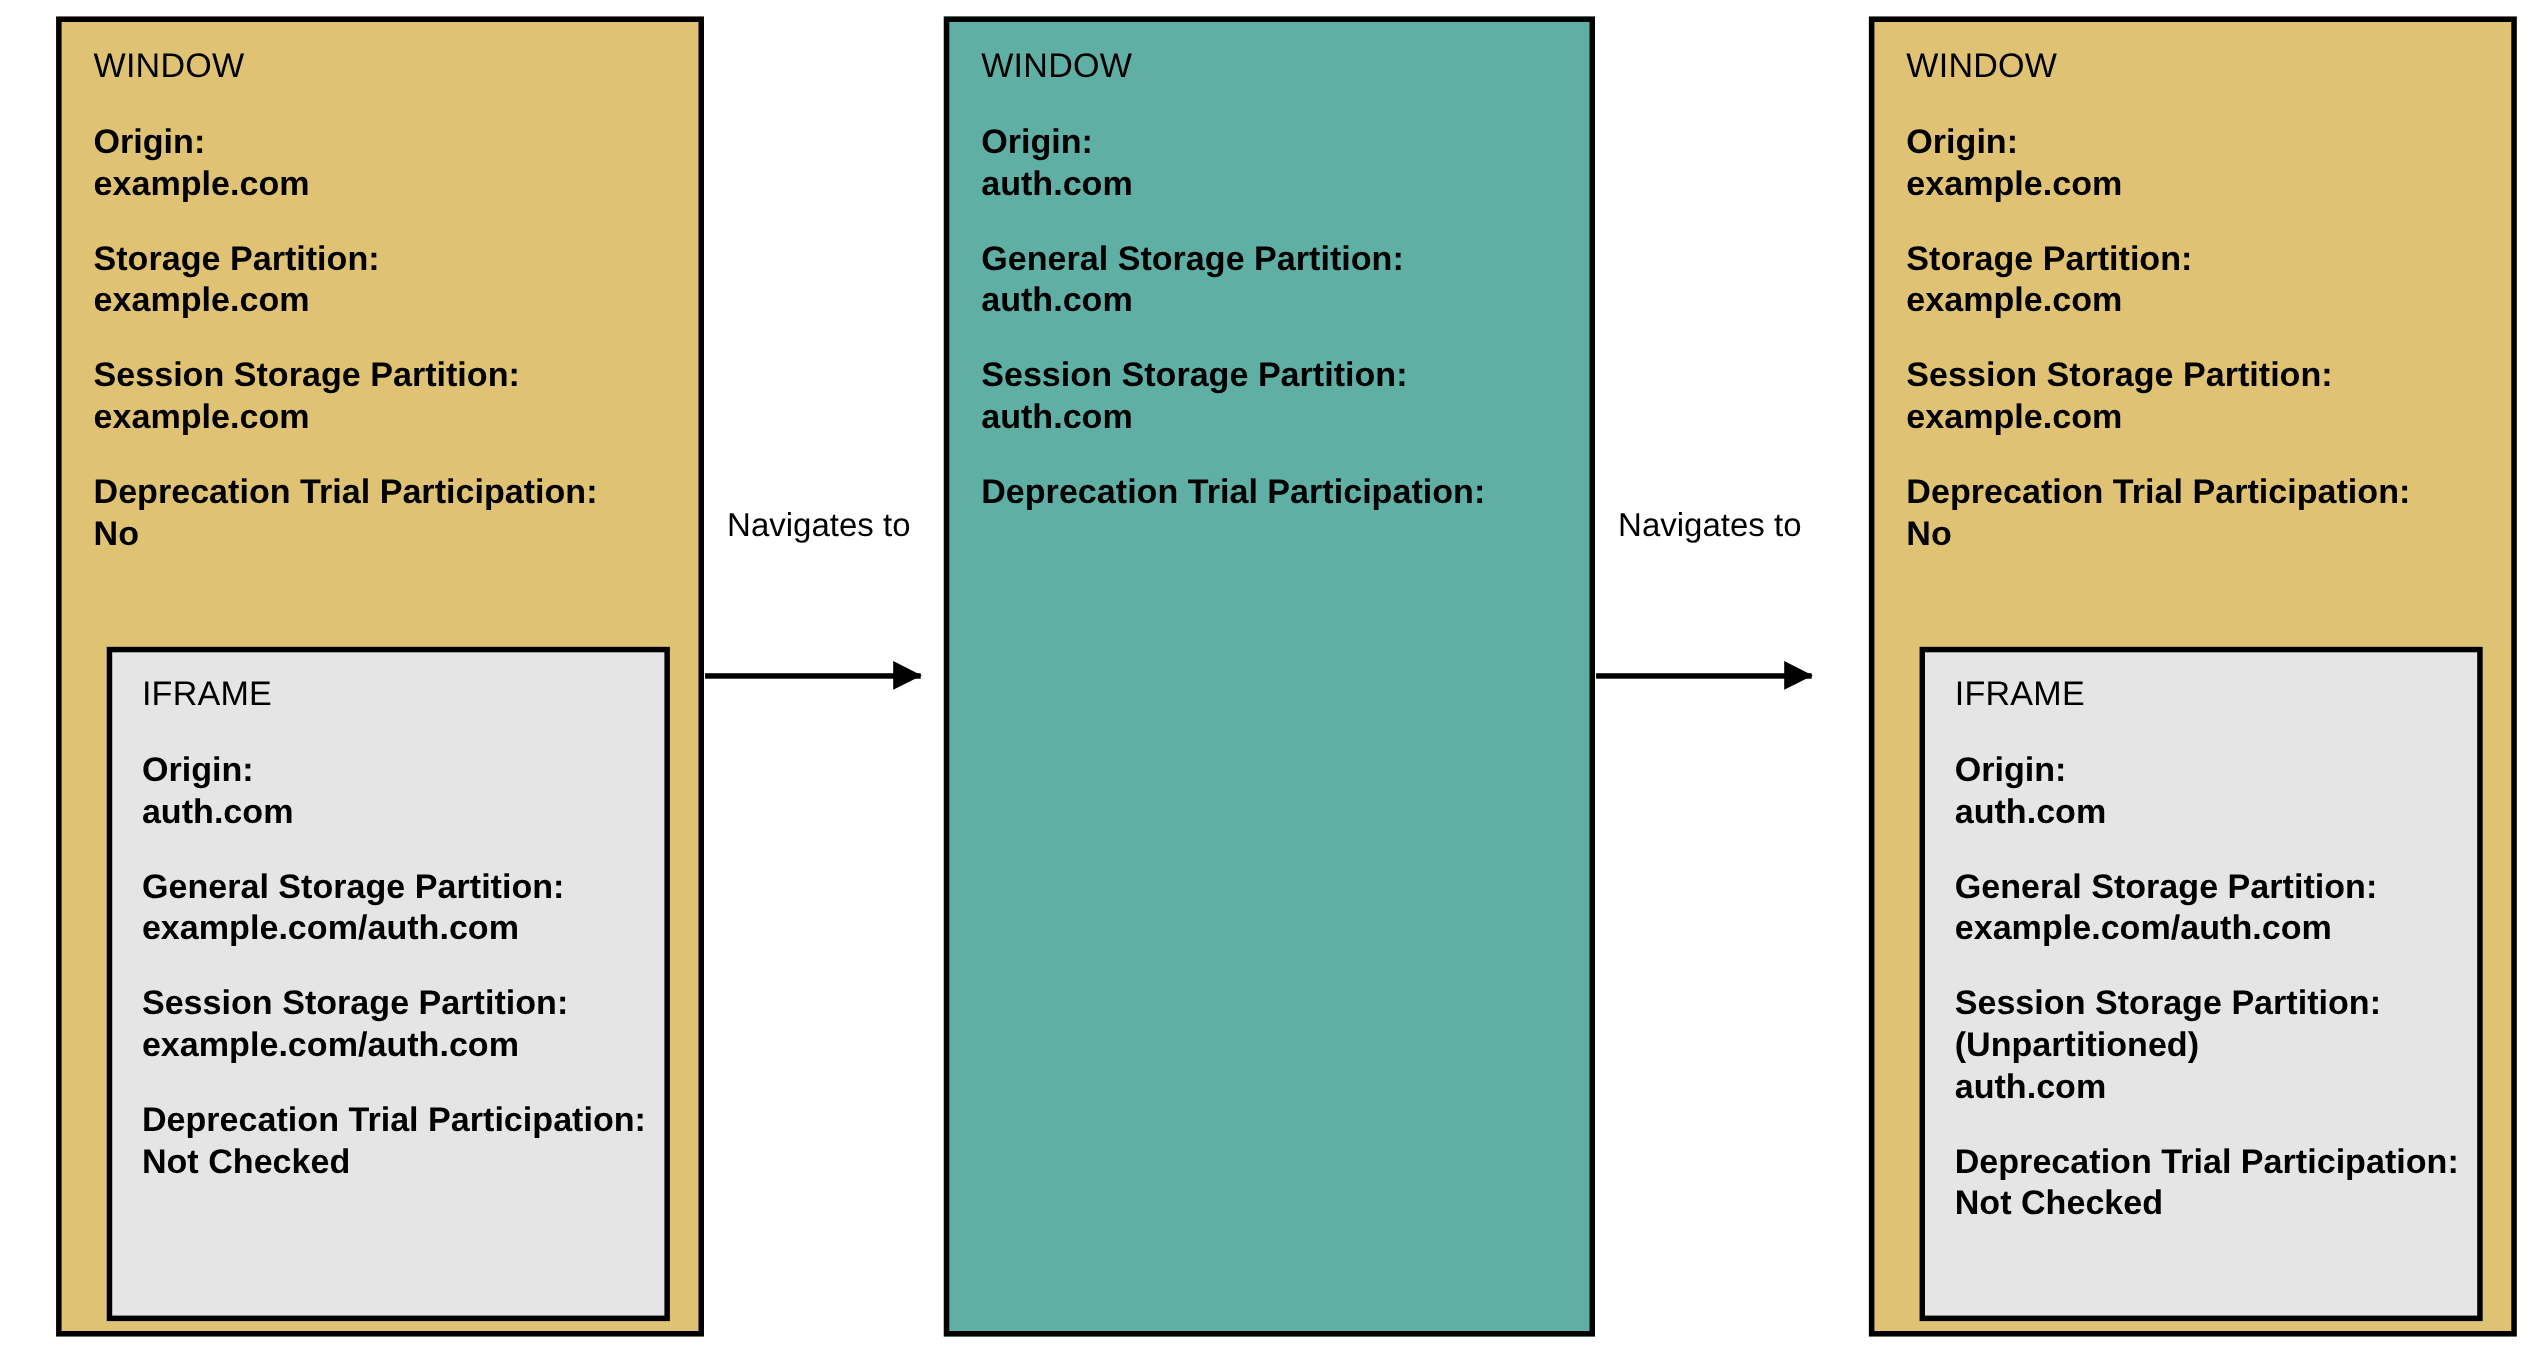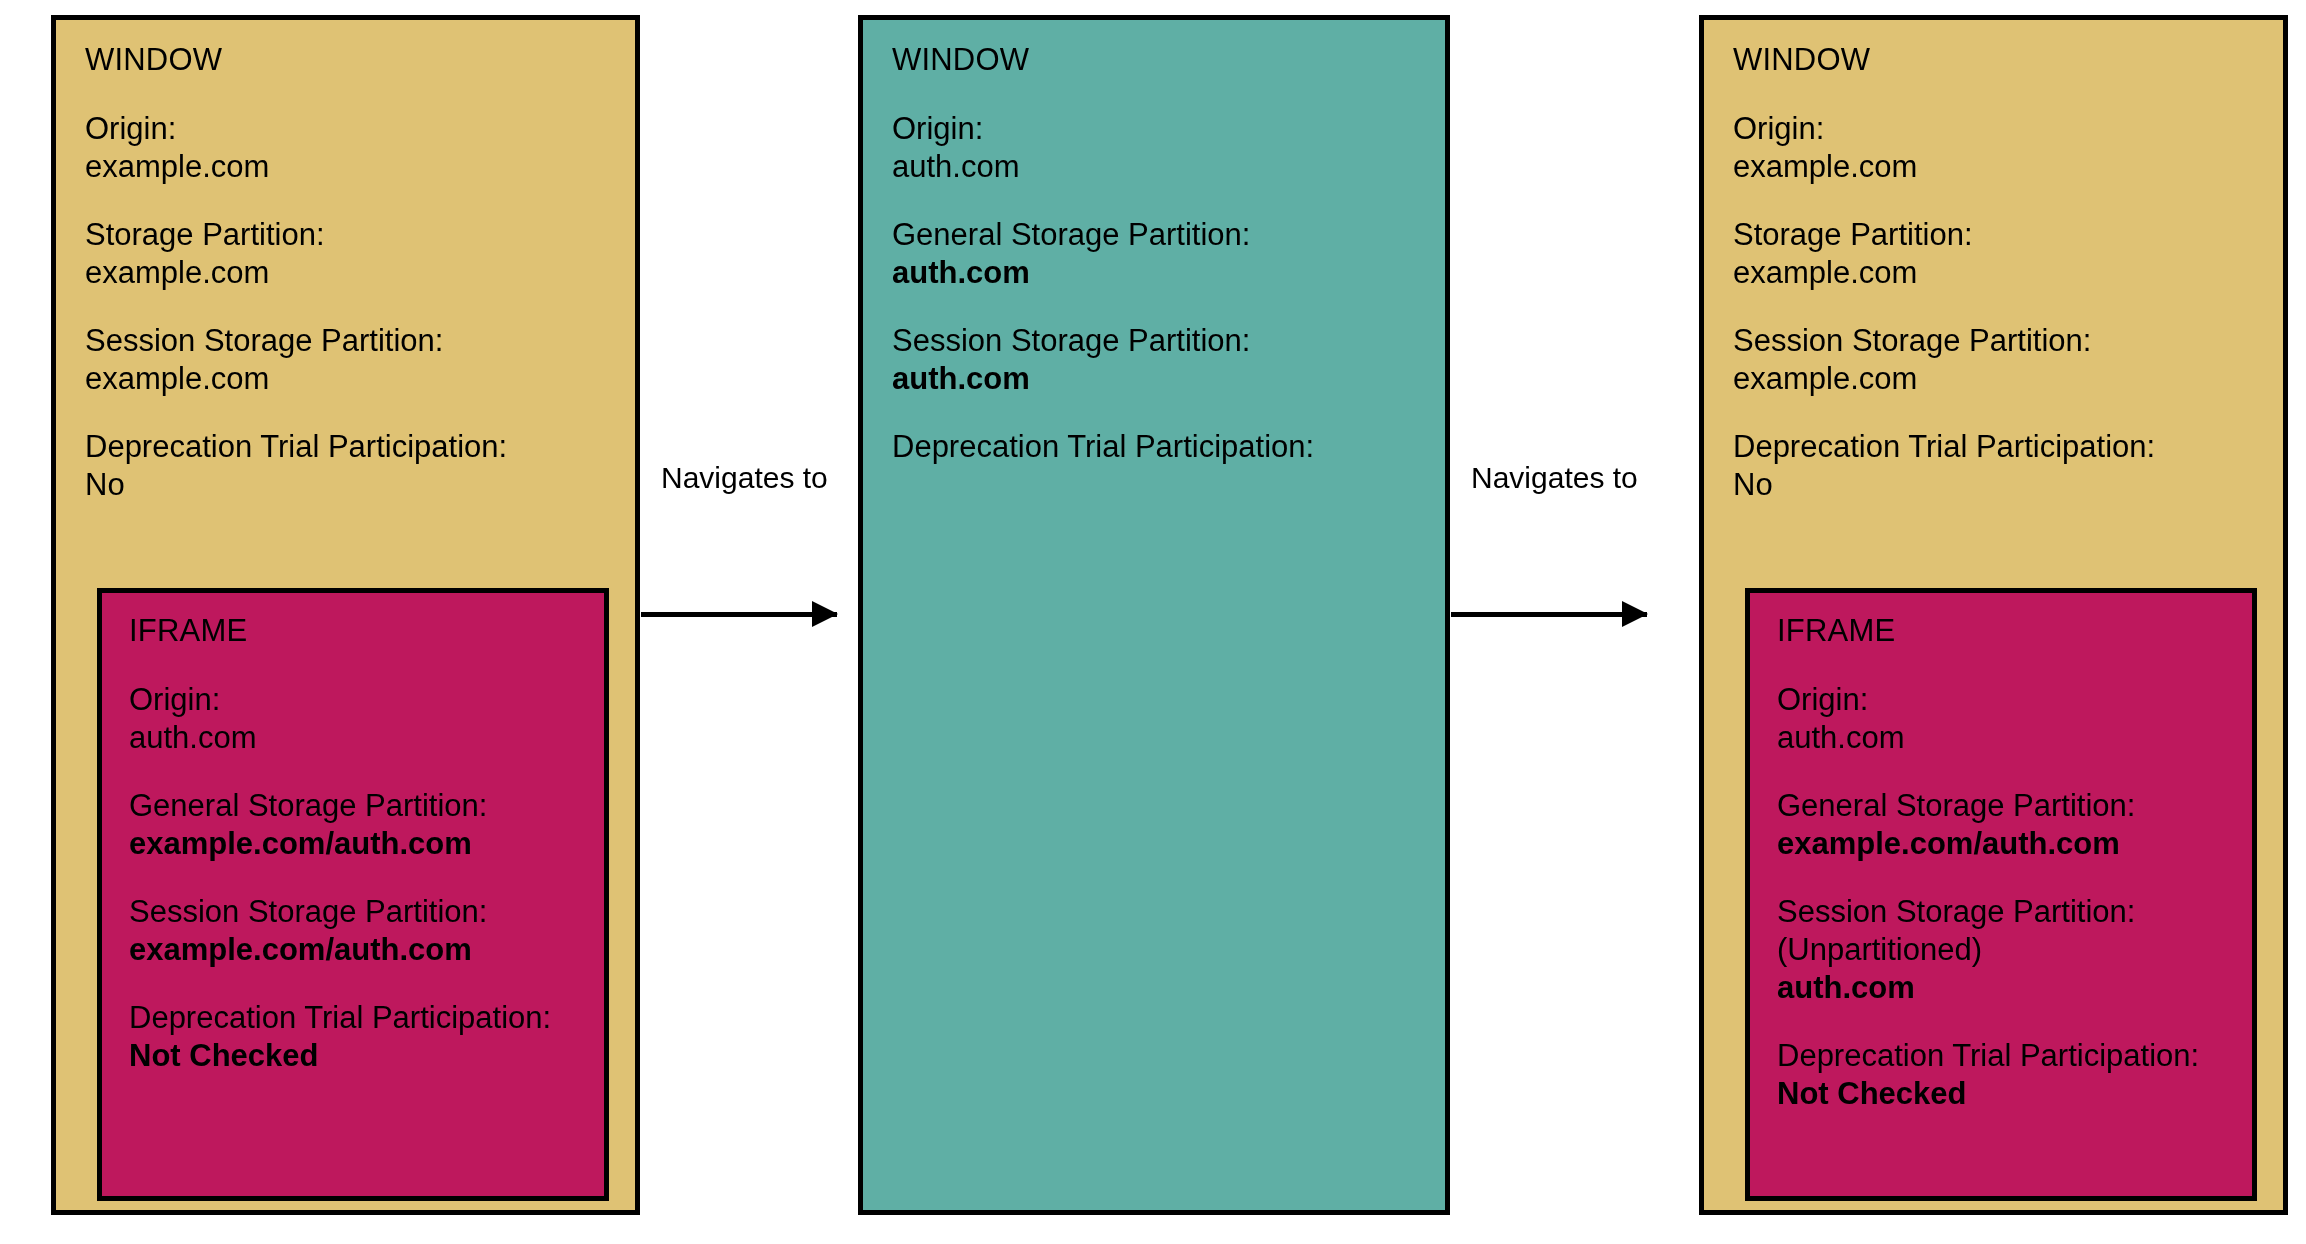--- a/index.html
+++ b/index.html
@@ -35,21 +35,21 @@
 
   #panel-1 { left: 51px;   top: 15px; width: 589px;  height: 1200px; }
   #panel-2 { left: 858px;  top: 15px; width: 592px;  height: 1200px; }
   #panel-3 { left: 1699px; top: 15px; width: 589px;  height: 1200px; }
 
   
   .iframe-box {
     position: absolute;
     box-sizing: border-box;
     border: 5px solid #000000;
-    background: #be185d;
+    background: #e5e5e5;
   }
   #iframe-1 { left: 41px; top: 568px; width: 512px; height: 613px; }
   #iframe-3 { left: 41px; top: 568px; width: 512px; height: 613px; }
 
   
   .content {
     position: absolute;
     left: 29px;
     top: 20px;
     right: 14px;
@@ -70,20 +70,21 @@
 
   .field {
     margin-top: 30px;
   }
 
   .field .label,
   .field .value {
     font-size: 31px;
     line-height: 38px;
     white-space: nowrap;
+    font-weight: bold;
   }
   .field .value.bold {
     font-weight: bold;
   }
 
   
   .arrow {
     position: absolute;
     height: 5px;
     background: #000000;

